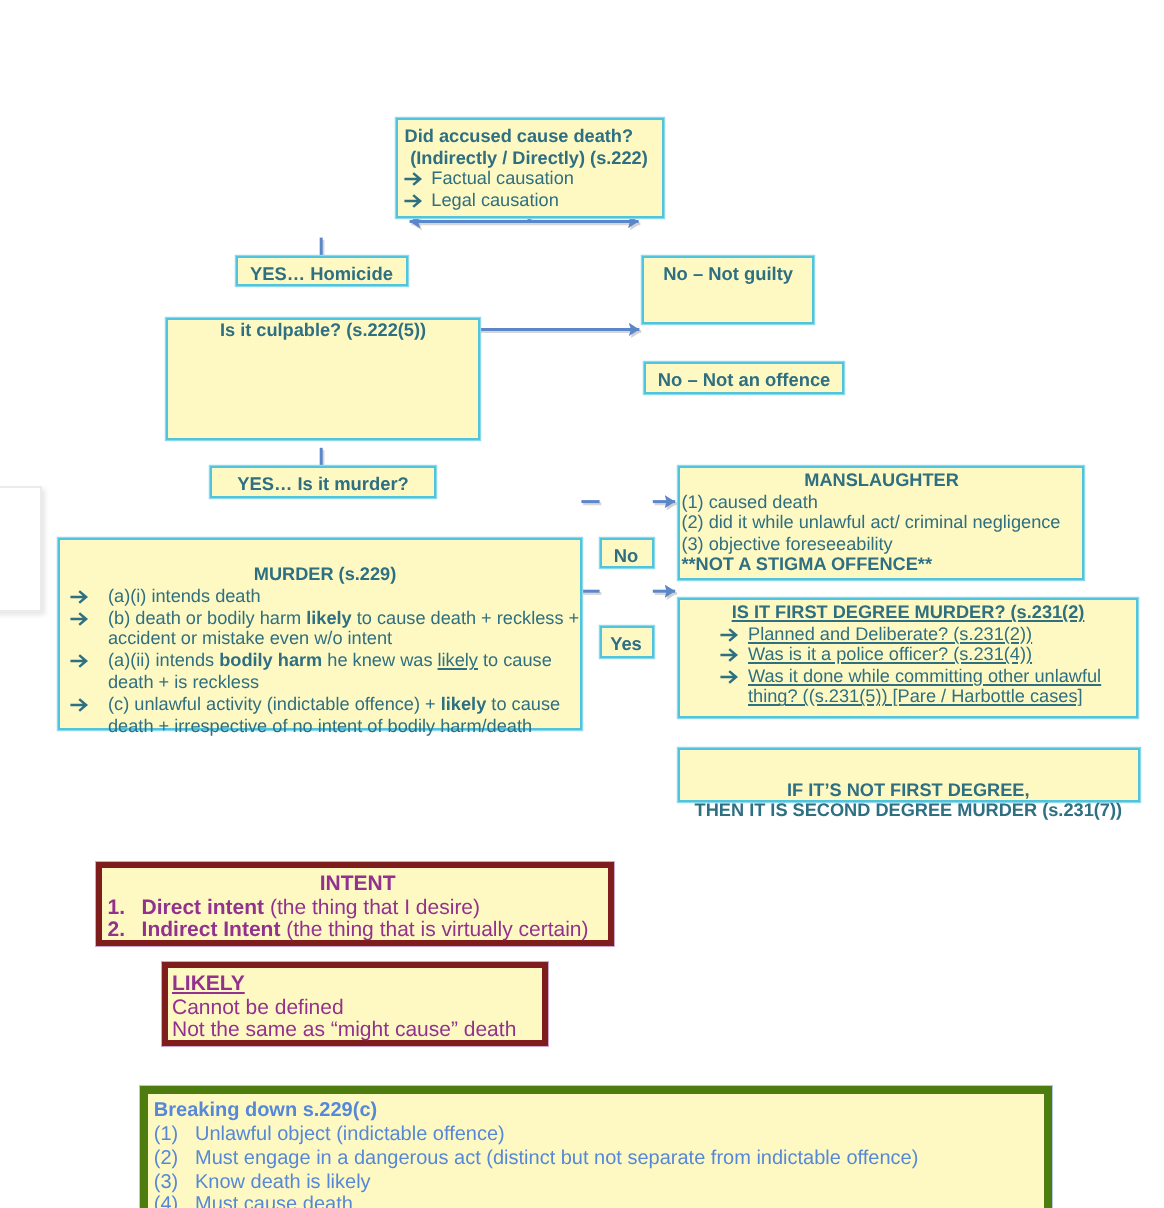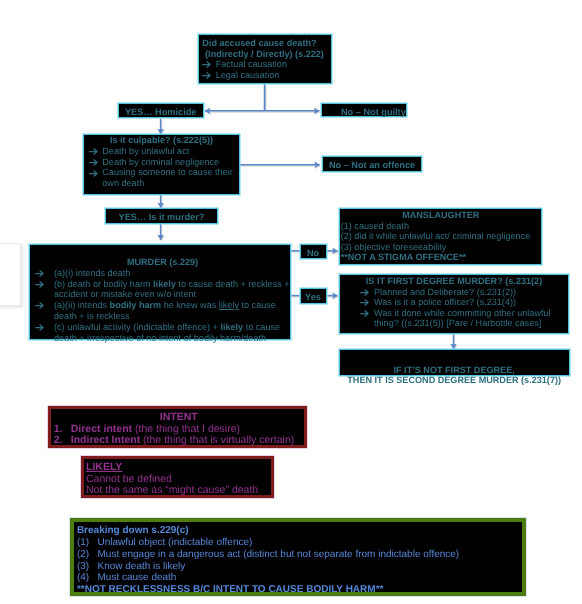--- a/index.html
+++ b/index.html
@@ -1,20 +1,20 @@
 <!DOCTYPE html>
 <html><head>
 <meta charset="utf-8">
 <style>
   html,body{margin:0;padding:0;background:#ffffff;}
   body{width:582px;height:604px;position:relative;overflow:hidden;
        font-family:"Liberation Sans",sans-serif;
        -webkit-font-smoothing:antialiased;text-rendering:geometricPrecision;}
   .stage{position:absolute;left:0;top:0;width:582px;height:604px;}
-  .box{position:absolute;box-sizing:border-box;background:#000000;}
+  .box{position:absolute;box-sizing:border-box;background:#fef9c3;margin-top:25px;}
   .teal{border:1px solid #4FC4DF;box-shadow:0 0 0 0.6px #8DD8E9;color:#2E6F81;}
   .purple{border:3px solid #7f1d1d;box-shadow:0 0 0 0.5px #CDA8D5;color:#93318F;}
   .blue{border:4px solid #4d7c0f;box-shadow:0 0 0 0.5px #AFC8EC;color:#5588D8;}
   .ctr{text-align:center;}
   .b{font-weight:bold;}
   .ul{text-decoration:underline;}
   .num{display:inline-block;width:17px;}
   .num2{display:inline-block;width:20.6px;}
   svg.links{position:absolute;left:0;top:0;width:582px;height:604px;overflow:visible;pointer-events:none;}
   ul.arrows{list-style:none;margin:0;padding:0;}
@@ -73,35 +73,24 @@
             <path d="M0.2,3.5 H7.7 M4.6,0.55 L8.05,3.5 L4.6,6.45"></path>
           </svg><span>Factual causation</span></li>
       <li><svg class="ar" viewBox="0 0 9 7">
             <path d="M0.2,3.5 H7.7 M4.6,0.55 L8.05,3.5 L4.6,6.45"></path>
           </svg><span>Legal causation</span></li>
     </ul>
   </div>
 
   <div class="box teal ctr b" style="left:117.8px;top:102.7px;width:85.8px;height:15.6px;font-size:9.2px;line-height:16.4px;"><span>YES… Homicide</span></div>
 
-  <div class="box teal ctr b" style="left:321.4px;top:102.9px;width:85.4px;height:14px;font-size:9.2px;line-height:16.4px;text-align:right;"><span>No – Not guilty</span></div>
+  <div class="box teal ctr b" style="left:321.4px;top:102.9px;width:85.4px;height:34px;font-size:9.2px;line-height:16.4px;"><span>No – Not guilty</span></div>
 
   <div class="box teal" style="left:83px;top:134px;width:157px;height:60.5px;padding:0 0 0 0;font-size:9.1px;line-height:10.8px;">
     <div class="b ctr">Is it culpable? (s.222(5))</div>
-    <ul class="arrows" style="--ind:13.4px;padding-left:4.9px;">
-      <li><svg class="ar" viewBox="0 0 9 7">
-            <path d="M0.2,3.5 H7.7 M4.6,0.55 L8.05,3.5 L4.6,6.45"></path>
-          </svg><span>Death by unlawful act</span></li>
-      <li><svg class="ar" viewBox="0 0 9 7">
-            <path d="M0.2,3.5 H7.7 M4.6,0.55 L8.05,3.5 L4.6,6.45"></path>
-          </svg><span>Death by criminal negligence</span></li>
-      <li><svg class="ar" viewBox="0 0 9 7">
-            <path d="M0.2,3.5 H7.7 M4.6,0.55 L8.05,3.5 L4.6,6.45"></path>
-          </svg><span>Causing someone to cause their own death</span></li>
-    </ul>
   </div>
 
   <div class="box teal ctr b" style="left:322.2px;top:156.2px;width:99.7px;height:15.6px;font-size:9.2px;line-height:16.4px;"><span>No – Not an offence</span></div>
 
   <div class="box teal ctr b" style="left:105px;top:208px;width:113px;height:15.5px;font-size:9.2px;line-height:16.4px;"><span>YES… Is it murder?</span></div>
 
   <div class="box teal" style="left:29px;top:244px;width:262px;height:95.5px;padding:12px 0 0 5.0px;font-size:9.1px;line-height:10.8px;">
     <div class="b ctr">MURDER (s.229)</div>
     <ul class="arrows" style="--ind:19.0px;">
       <li><svg class="ar" viewBox="0 0 9 7">
@@ -124,21 +113,21 @@
   <div class="box teal ctr b" style="left:299.5px;top:288px;width:27px;height:15.5px;font-size:9.2px;line-height:16.4px;"><span>Yes</span></div>
 
   <div class="box teal" style="left:338.7px;top:207.5px;width:203.2px;height:57px;padding:1.7px 0 0 1px;font-size:9.1px;line-height:10.55px;">
     <div class="b ctr">MANSLAUGHTER</div>
     <div>(1) caused death</div>
     <div>(2) did it while unlawful act/ criminal negligence</div>
     <div>(3) objective foreseeability</div>
     <div class="b">**NOT A STIGMA OFFENCE**</div>
   </div>
 
-  <div class="box teal" style="left:338.5px;top:273.5px;width:230px;height:60.5px;padding:1.7px 0 0 1px;font-size:9.1px;line-height:10.55px;">
+  <div class="box teal" style="left:338.5px;top:273.5px;width:230px;height:60.5px;padding:1.7px 0 0 1px;font-size:9.1px;line-height:10.55px;text-decoration:underline;">
     <div class="b ctr">IS IT FIRST DEGREE MURDER? (s.231(2)</div>
     <ul class="arrows" style="--ind:14.5px;padding-left:19px;">
       <li><svg class="ar" viewBox="0 0 9 7">
             <path d="M0.2,3.5 H7.7 M4.6,0.55 L8.05,3.5 L4.6,6.45"></path>
           </svg><span>Planned and Deliberate? (s.231(2))</span></li>
       <li><svg class="ar" viewBox="0 0 9 7">
             <path d="M0.2,3.5 H7.7 M4.6,0.55 L8.05,3.5 L4.6,6.45"></path>
           </svg><span>Was is it a police officer? (s.231(4))</span></li>
       <li><svg class="ar" viewBox="0 0 9 7">
             <path d="M0.2,3.5 H7.7 M4.6,0.55 L8.05,3.5 L4.6,6.45"></path>

